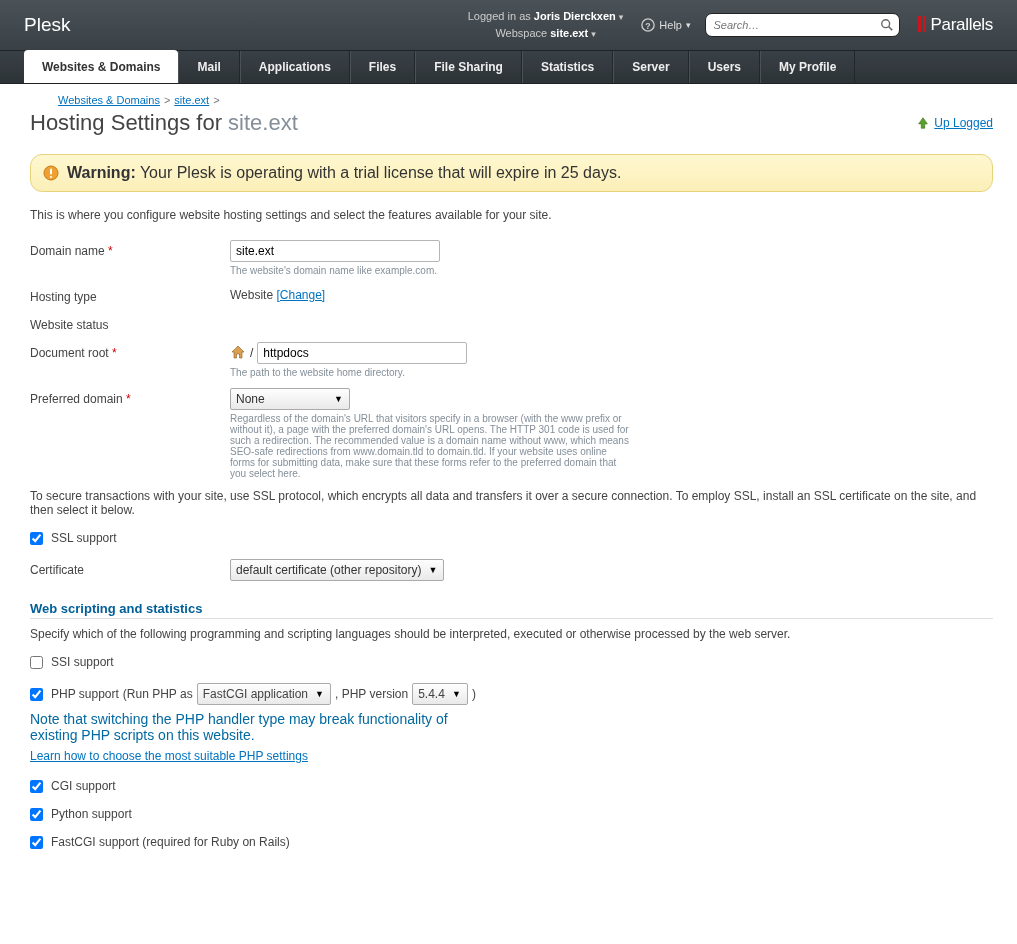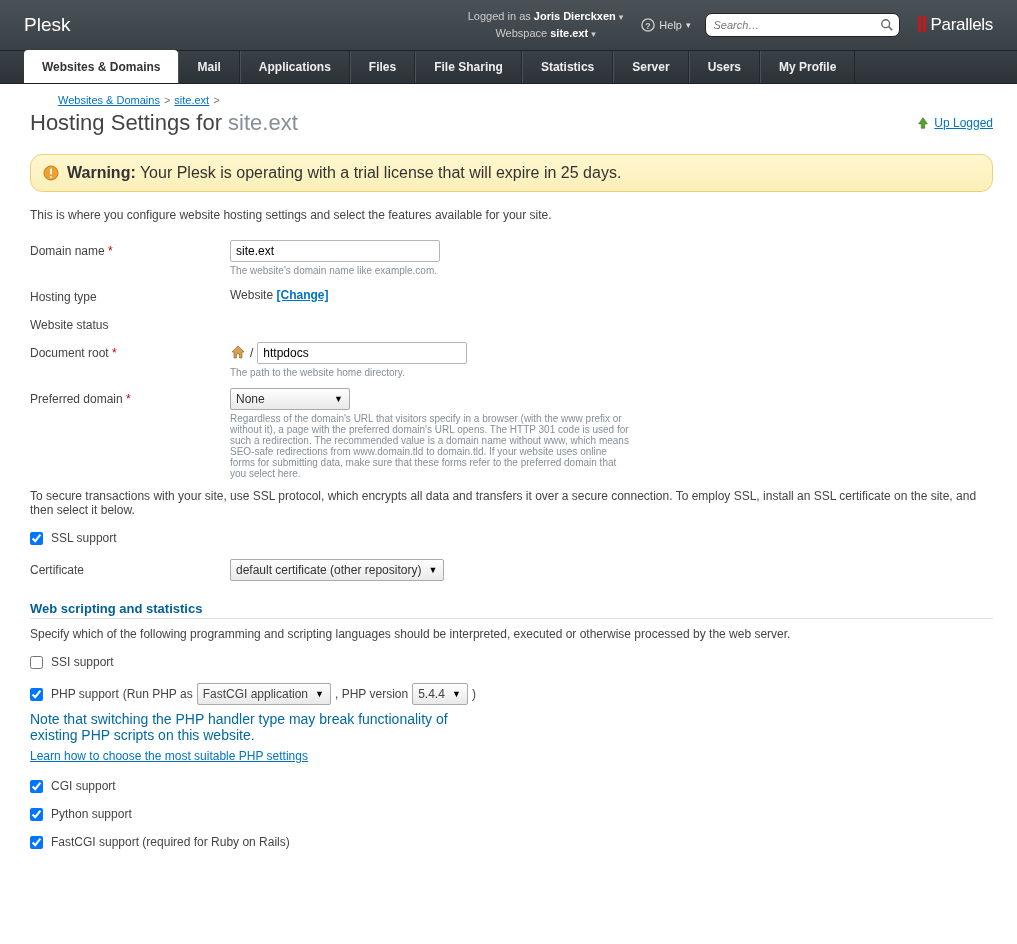--- a/index.html
+++ b/index.html
@@ -45,21 +45,21 @@
 
 .intro { margin-bottom: 18px; font-size: 12px; color: #444; }
 
 .form-row { display: flex; margin-bottom: 10px; align-items: flex-start; }
 .form-label { width: 200px; font-size: 12px; color: #444; padding-top: 4px; }
 .req { color: #c00; }
 .form-value { flex: 1; }
 .form-value input[type=text] { border: 1px solid #b5b5b5; padding: 3px 5px; font-size: 12px; height: 22px; border-radius: 2px; }
 .hint { color: #848f99; font-size: 10px; margin-top: 3px; max-width: 400px; }
 .val-text { font-size: 12px; color: #444; padding-top: 2px; }
-.link { color: #0073c1; text-decoration: underline; cursor: pointer; font-weight: bold; }
+.link { color: #0073c1; text-decoration: underline; cursor: pointer; }
 
 .home-icon { display: inline-block; vertical-align: middle; }
 .home-icon svg { width: 16px; height: 16px; }
 .slash { margin: 0 4px; color: #333; }
 
 .select { border: 1px solid #aaa; padding: 2px 22px 2px 5px; font-size: 12px; height: 22px; background: linear-gradient(#fefefe,#e9e9e9); border-radius: 2px; position: relative; display: inline-flex; align-items: center; cursor: pointer; }
 .select .arrow { position: absolute; right: 6px; font-size: 9px; color: #000; }
 
 .section-head { color: #005f99; font-size: 13px; font-weight: bold; margin: 20px 0 8px 0; border-bottom: 1px solid #ddd; padding-bottom: 2px; }
 .section-desc { font-size: 12px; color: #444; margin-bottom: 14px; }

